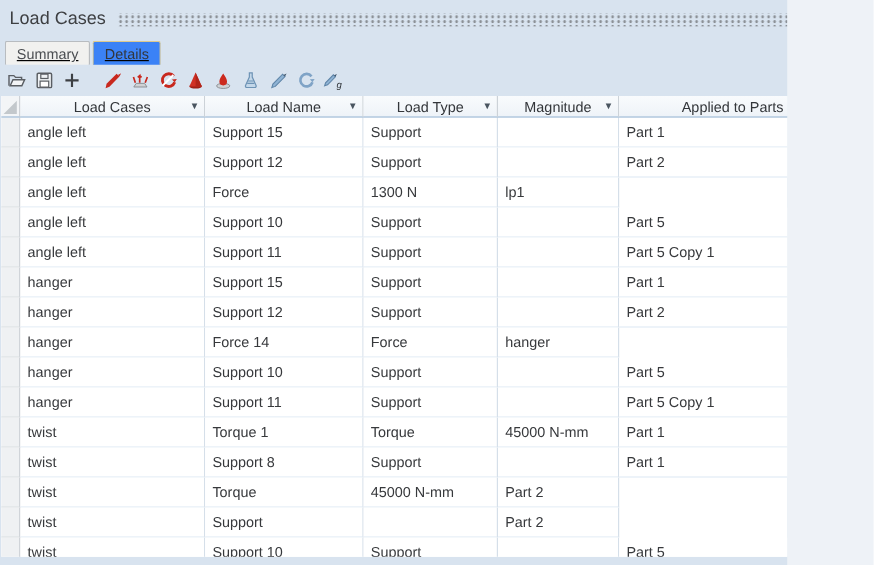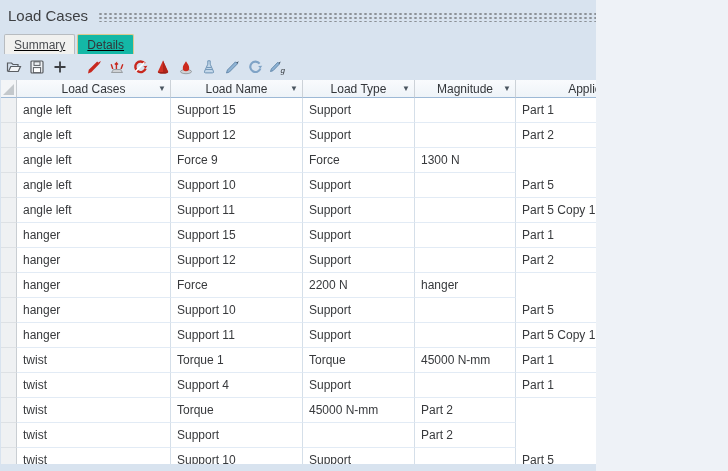--- a/index.html
+++ b/index.html
@@ -1,31 +1,31 @@
 <!DOCTYPE html>
 <html><head>
 <meta charset="utf-8">
 <style>
   html,body{margin:0;padding:0;}
   body{font-family:"Liberation Sans",sans-serif;background:#eef2f7;}
-  .panel{position:relative;width:596px;height:471px;background:#d8e3ef;overflow:hidden;}
+  .panel{position:relative;width:656px;height:471px;background:#d8e3ef;overflow:hidden;}
 
   
   .titlebar{position:absolute;left:0;top:0;width:728px;height:30px;display:flex;align-items:center;padding-left:8px;box-sizing:border-box;}
   .title{font-size:15px;color:#3d3f42;white-space:nowrap;}
   .grip{flex:1;height:11px;margin:2px 8px 0 10px;
         background-image:radial-gradient(circle,#8c9197 1px,transparent 1.4px);
         background-size:5px 4px;background-position:0 1px;}
   .closex{font-size:13px;color:#54585e;margin-right:12px;margin-top:1px;cursor:default;}
 
   
   .tabs{position:absolute;left:4px;top:33px;height:21px;display:flex;align-items:flex-end;gap:2px;text-decoration:underline;}
   .tab{height:20px;line-height:20px;padding:0 9px;font-size:12px;color:#4a4d51;
        background:#f1f1ef;border:1px solid #b8bcc0;border-bottom:none;border-radius:2px 2px 0 0;box-sizing:border-box;}
-  .tab.active{background:#14b8a6;border-color:#dcc98e;color:#33363a;}
+  .tab.active{background:#3b82f6;border-color:#dcc98e;color:#33363a;}
 
   
   .toolbar{position:absolute;left:3px;top:56px;height:22px;display:flex;align-items:center;gap:2px;}
   .tbtn{width:19px;height:19px;display:flex;align-items:center;justify-content:center;border:1px solid transparent;border-radius:2px;}
   .tspacer{width:9px;height:1px;}
 
   
   .table{position:absolute;left:1px;top:80px;width:721px;height:384px;}
   .cols{position:absolute;left:0;top:0;width:705px;height:384px;overflow:hidden;background:#fff;}
   .grid{display:grid;grid-template-columns:16px 154px 132px 112px 101px 190px;}
@@ -189,23 +189,23 @@
             <div class="rowhead"></div>
             <div class="tcell">angle left</div>
             <div class="tcell">Support 12</div>
             <div class="tcell">Support</div>
             <div class="tcell"></div>
             <div class="tcell">Part 2</div>
           </div>
           <div class="grid trow">
             <div class="rowhead"></div>
             <div class="tcell">angle left</div>
-            <div class="tcell">Force 9</div>
             <div class="tcell">Force</div>
             <div class="tcell">1300 N</div>
+            <div class="tcell">lp1</div>
           </div>
           <div class="grid trow">
             <div class="rowhead"></div>
             <div class="tcell">angle left</div>
             <div class="tcell">Support 10</div>
             <div class="tcell">Support</div>
             <div class="tcell"></div>
             <div class="tcell">Part 5</div>
           </div>
           <div class="grid trow">
@@ -228,22 +228,22 @@
             <div class="rowhead"></div>
             <div class="tcell">hanger</div>
             <div class="tcell">Support 12</div>
             <div class="tcell">Support</div>
             <div class="tcell"></div>
             <div class="tcell">Part 2</div>
           </div>
           <div class="grid trow">
             <div class="rowhead"></div>
             <div class="tcell">hanger</div>
+            <div class="tcell">Force 14</div>
             <div class="tcell">Force</div>
-            <div class="tcell">2200 N</div>
             <div class="tcell">hanger</div>
           </div>
           <div class="grid trow">
             <div class="rowhead"></div>
             <div class="tcell">hanger</div>
             <div class="tcell">Support 10</div>
             <div class="tcell">Support</div>
             <div class="tcell"></div>
             <div class="tcell">Part 5</div>
           </div>
@@ -259,21 +259,21 @@
             <div class="rowhead"></div>
             <div class="tcell">twist</div>
             <div class="tcell">Torque 1</div>
             <div class="tcell">Torque</div>
             <div class="tcell">45000 N-mm</div>
             <div class="tcell">Part 1</div>
           </div>
           <div class="grid trow">
             <div class="rowhead"></div>
             <div class="tcell">twist</div>
-            <div class="tcell">Support 4</div>
+            <div class="tcell">Support 8</div>
             <div class="tcell">Support</div>
             <div class="tcell"></div>
             <div class="tcell">Part 1</div>
           </div>
           <div class="grid trow">
             <div class="rowhead"></div>
             <div class="tcell">twist</div>
             <div class="tcell">Torque</div>
             <div class="tcell">45000 N-mm</div>
             <div class="tcell">Part 2</div>

